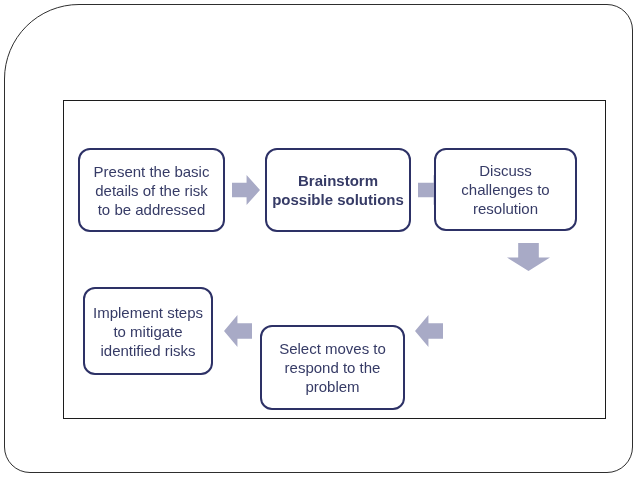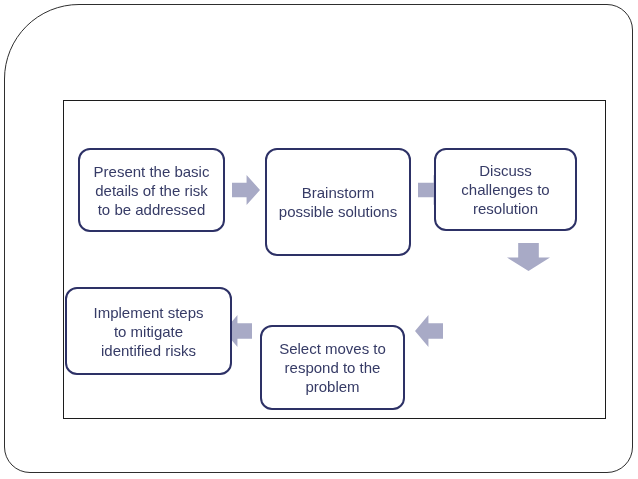--- a/index.html
+++ b/index.html
@@ -44,25 +44,25 @@
     display: flex;
     align-items: center;
     justify-content: center;
     text-align: center;
     color: var(--text, #363b66);
     font-size: 15px;
     line-height: 19px;
   }
   .node-label { white-space: pre-line; }
   .n1 { left: 78px;  top: 148px; width: 147px; height: 84px; }
-  .n2 { left: 265px; top: 148px; width: 146px; height: 108px; }
+  .n2 { left: 265px; top: 148px; width: 146px; height: 84px; font-weight: bold; }
   .n3 { left: 434px; top: 148px; width: 143px; height: 83px; }
   .n4 { left: 453px; top: 287px; width: 148px; height: 88px; }
   .n5 { left: 260px; top: 288px; width: 145px; height: 85px; margin-top: 37px; }
-  .n6 { left: 65px;  top: 287px; width: 167px; height: 88px; }
+  .n6 { left: 83px;  top: 287px; width: 130px; height: 88px; }
   .arrow {
     position: absolute;
     background: var(--arrow, #a8aac6);
   }
   .arrow-right { clip-path: polygon(0 26%, 52% 26%, 52% 0, 100% 50%, 52% 100%, 52% 74%, 0 74%); }
   .arrow-left  { clip-path: polygon(100% 26%, 48% 26%, 48% 0, 0 50%, 48% 100%, 48% 74%, 100% 74%); }
   .arrow-down  { clip-path: polygon(26% 0, 74% 0, 74% 52%, 100% 52%, 50% 100%, 0 52%, 26% 52%); }
   .a1 { left: 232px; top: 175px; width: 28px; height: 30px; }
   .a2 { left: 418px; top: 175px; width: 30px; height: 30px; }
   .a3 { left: 507px; top: 243px; width: 43px; height: 28px; }

